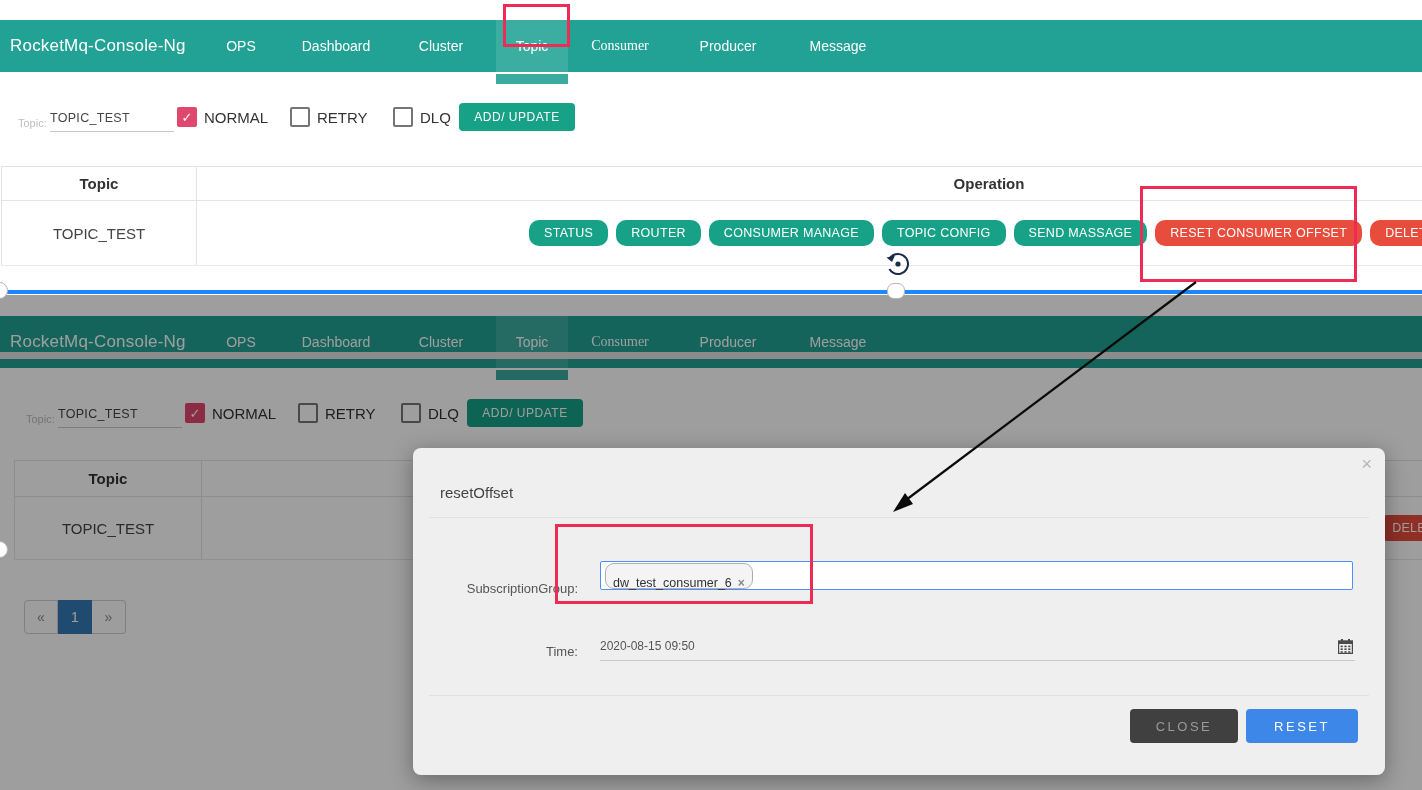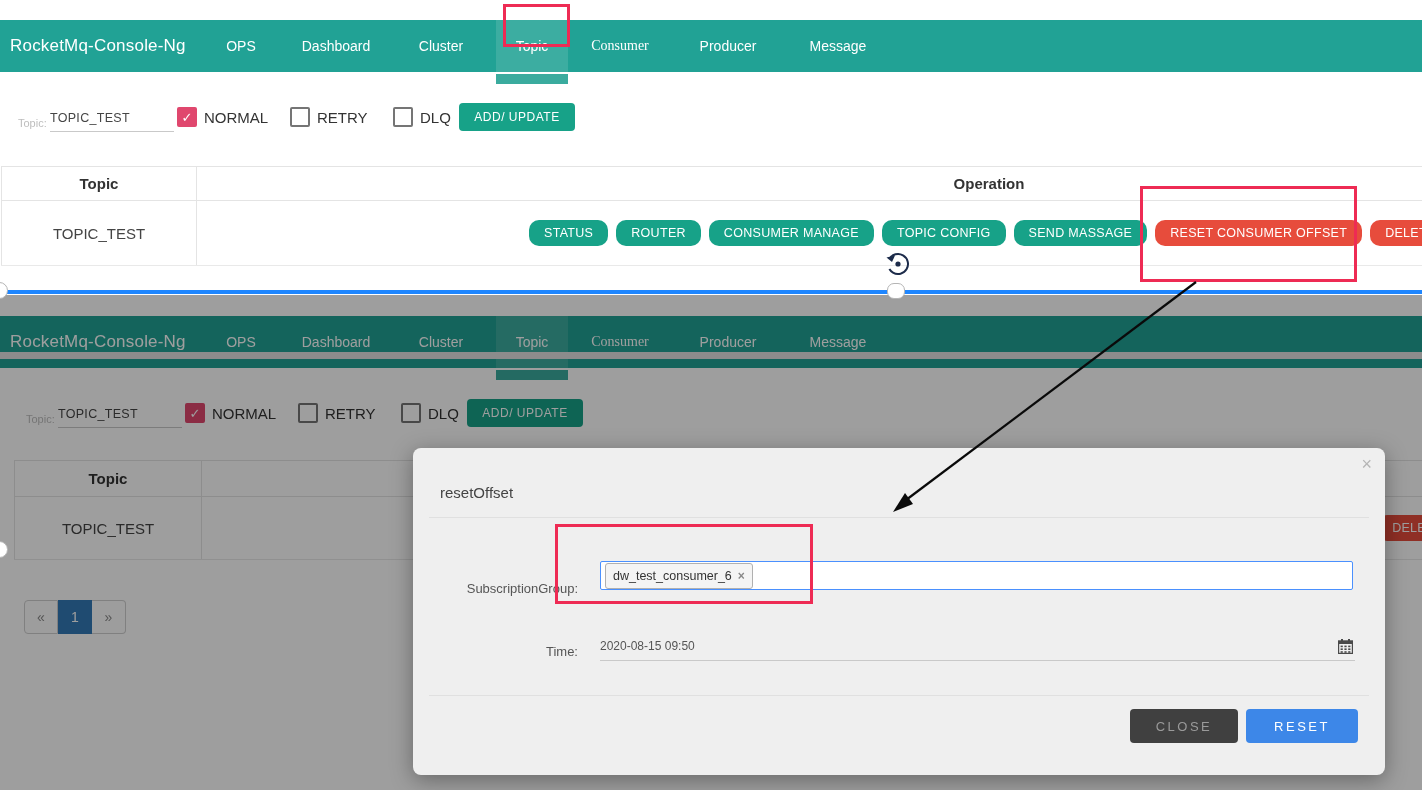--- a/index.html
+++ b/index.html
@@ -64,22 +64,22 @@
   
   #modal { position:absolute; left:413px; top:448px; width:972px; height:327px; background:#efefef;
            border-radius:8px; box-shadow:0 5px 22px rgba(0,0,0,0.35); z-index:30; }
   .modal-close { position:absolute; right:13px; top:6px; font-size:18px; color:#b5b5b5; cursor:pointer; }
   .modal-title { position:absolute; left:27px; top:36px; font-size:15px; color:#444; }
   .m-divider { position:absolute; left:16px; right:16px; border-top:1px solid #e0e0e0; }
   .m-label { position:absolute; font-size:13px; color:#555; text-align:right; }
   .sel-box { position:absolute; left:187px; top:113px; width:753px; height:29px; background:#fff;
              border:1px solid #4a90fe; border-radius:2px; display:flex; align-items:center;
              padding-left:4px; cursor:text; }
-  .sel-tag { height:21px; display:flex; align-items:center; padding:12px 7px; background:#f4f4f4;
-             border:1px solid #b0b0b0; border-radius:3px; font-size:12.5px; color:#333; }
+  .sel-tag { height:21px; display:flex; align-items:flex-start; padding:12px 7px; background:#f4f4f4;
+             border:1px solid #b0b0b0; border-radius:9px; font-size:12.5px; color:#333; }
   .tag-x { margin-left:6px; color:#888; font-weight:bold; font-size:12px; cursor:pointer; }
   .time-row { position:absolute; left:187px; top:188px; width:755px; height:25px;
               border-bottom:1px solid #c9c9c9; }
   .time-val { font-size:12px; color:#555; }
   .cal-icon { position:absolute; right:2px; top:3px; cursor:pointer; }
   .m-btn { position:absolute; top:261px; height:34px; border:none; border-radius:4px;
            font-size:13px; letter-spacing:2.5px; cursor:pointer; font-family:"Liberation Sans", sans-serif; }
   .btn-close { left:717px; width:108px; background:#404040; color:#9a9a9a; }
   .btn-reset { left:833px; width:112px; background:#3d87e8; color:#ffffff; }
 

